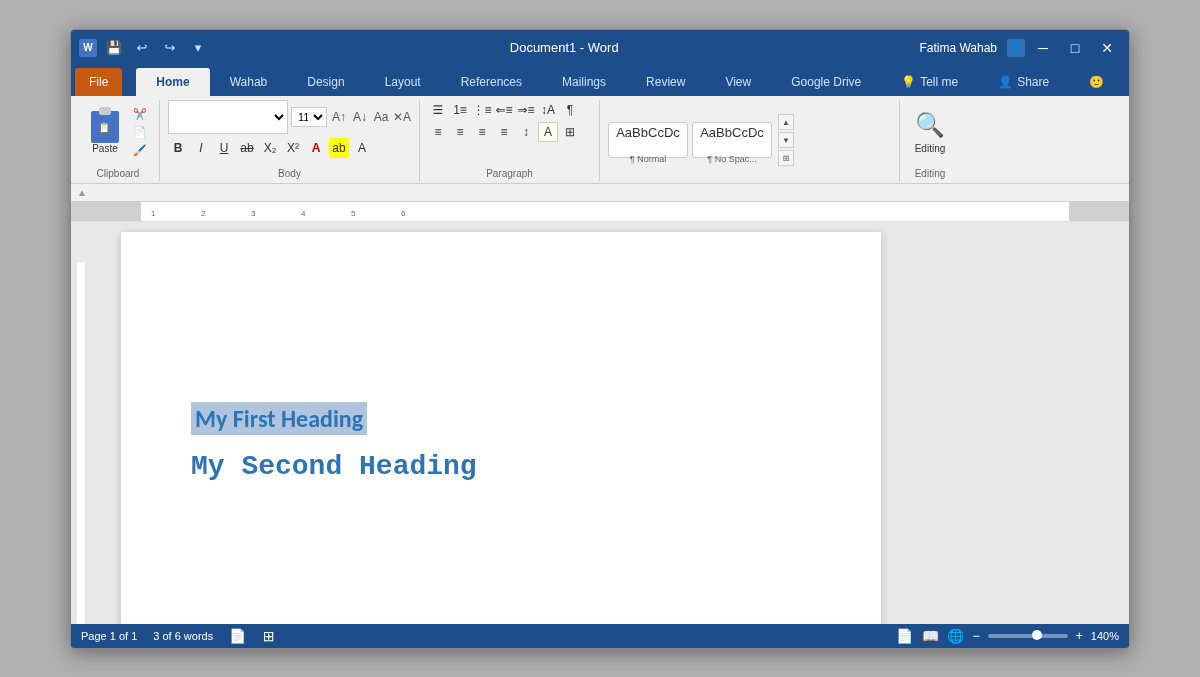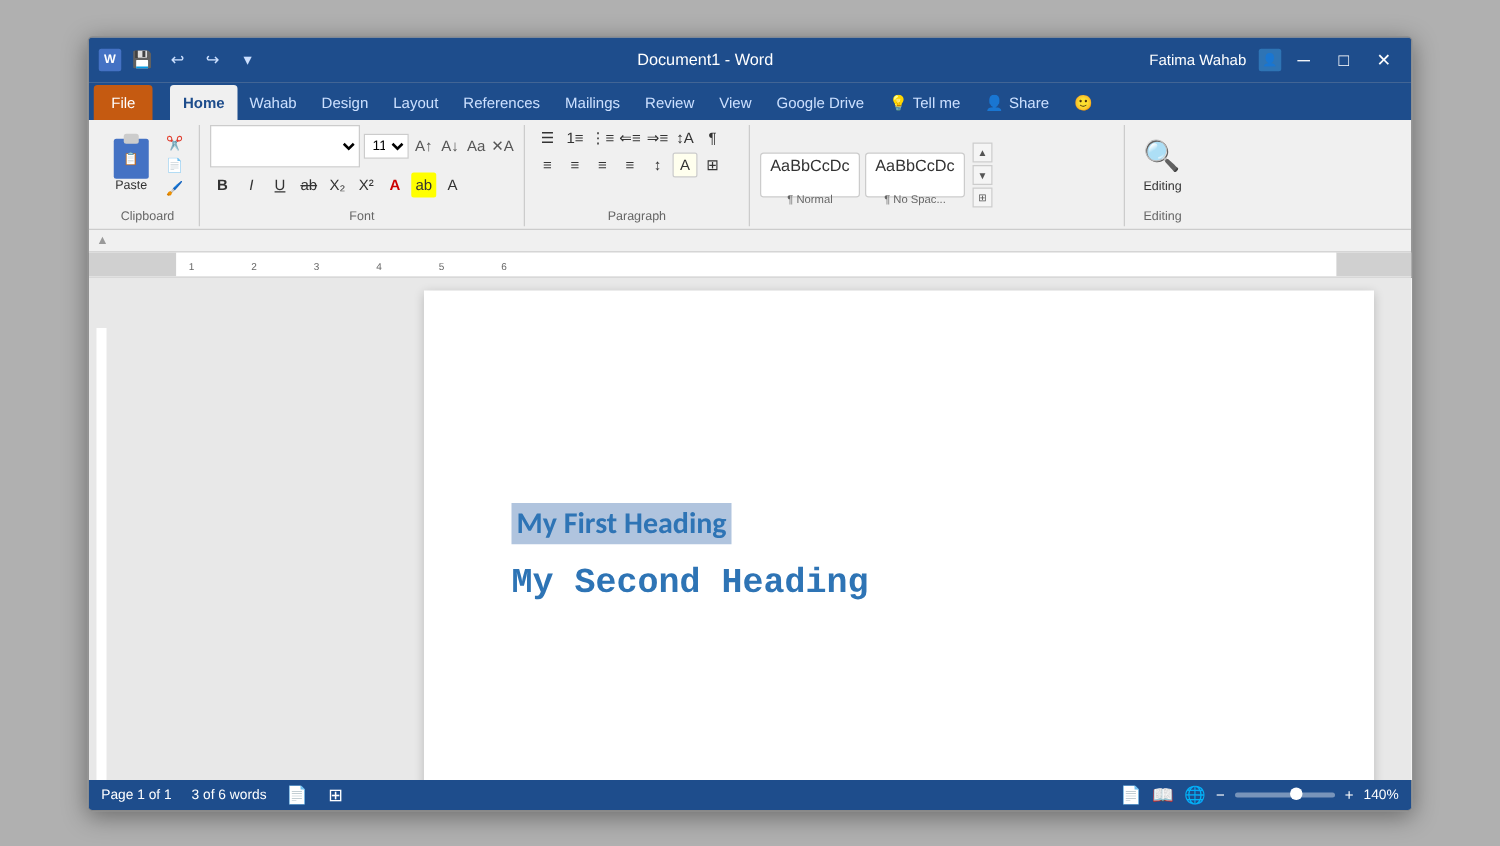--- a/index.html
+++ b/index.html
@@ -92,21 +92,21 @@
     .ribbon-tabs {
       background: #1e4d8c;
       height: 30px;
       display: flex;
       align-items: flex-end;
       padding: 0 4px;
       flex-shrink: 0;
     }
     .ribbon-tab {
       height: 28px;
-      padding: 0 10px;
+      padding: 0 20px;
       display: flex;
       align-items: center;
       font-size: 12px;
       color: #cce0ff;
       cursor: pointer;
       border-radius: 3px 3px 0 0;
     }
     .ribbon-tab.active {
       background: #f0f0f0;
       color: #1e4d8c;
@@ -357,21 +357,21 @@
     .left-ruler-vert {
       width: 20px;
       background: #e8e8e8;
       flex-shrink: 0;
     }
     .page-area {
       flex: 1;
       padding: 10px 30px;
       display: flex;
       flex-direction: column;
-      align-items: flex-end;
+      align-items: flex-start;
     }
     .page {
       width: 760px;
       min-height: 460px;
       background: white;
       box-shadow: 0 2px 8px rgba(0,0,0,0.2);
       padding: 50px 70px 50px 70px;
       position: relative;
     }
     .page-content {
@@ -520,21 +520,21 @@
           <div class="format-btn italic">I</div>
           <div class="format-btn" style="text-decoration:underline">U</div>
           <div class="format-btn" style="text-decoration:line-through">ab</div>
           <div class="format-btn">X₂</div>
           <div class="format-btn">X²</div>
           <div class="format-btn" style="color:#c00;font-weight:bold">A</div>
           <div class="format-btn" style="background:#ff0;padding:0 2px">ab</div>
           <div class="format-btn">A</div>
         </div>
       </div>
-      <div class="ribbon-group-label">Font</div>
+      <div class="ribbon-group-label">Body</div>
     </div>
 
     <div class="ribbon-group" style="min-width:180px">
       <div class="ribbon-group-content" style="flex-direction:column;align-items:flex-start;gap:2px;">
         <div class="para-row">
           <div class="format-btn">☰</div>
           <div class="format-btn">1≡</div>
           <div class="format-btn">⋮≡</div>
           <div class="format-btn">⇐≡</div>
           <div class="format-btn">⇒≡</div>

